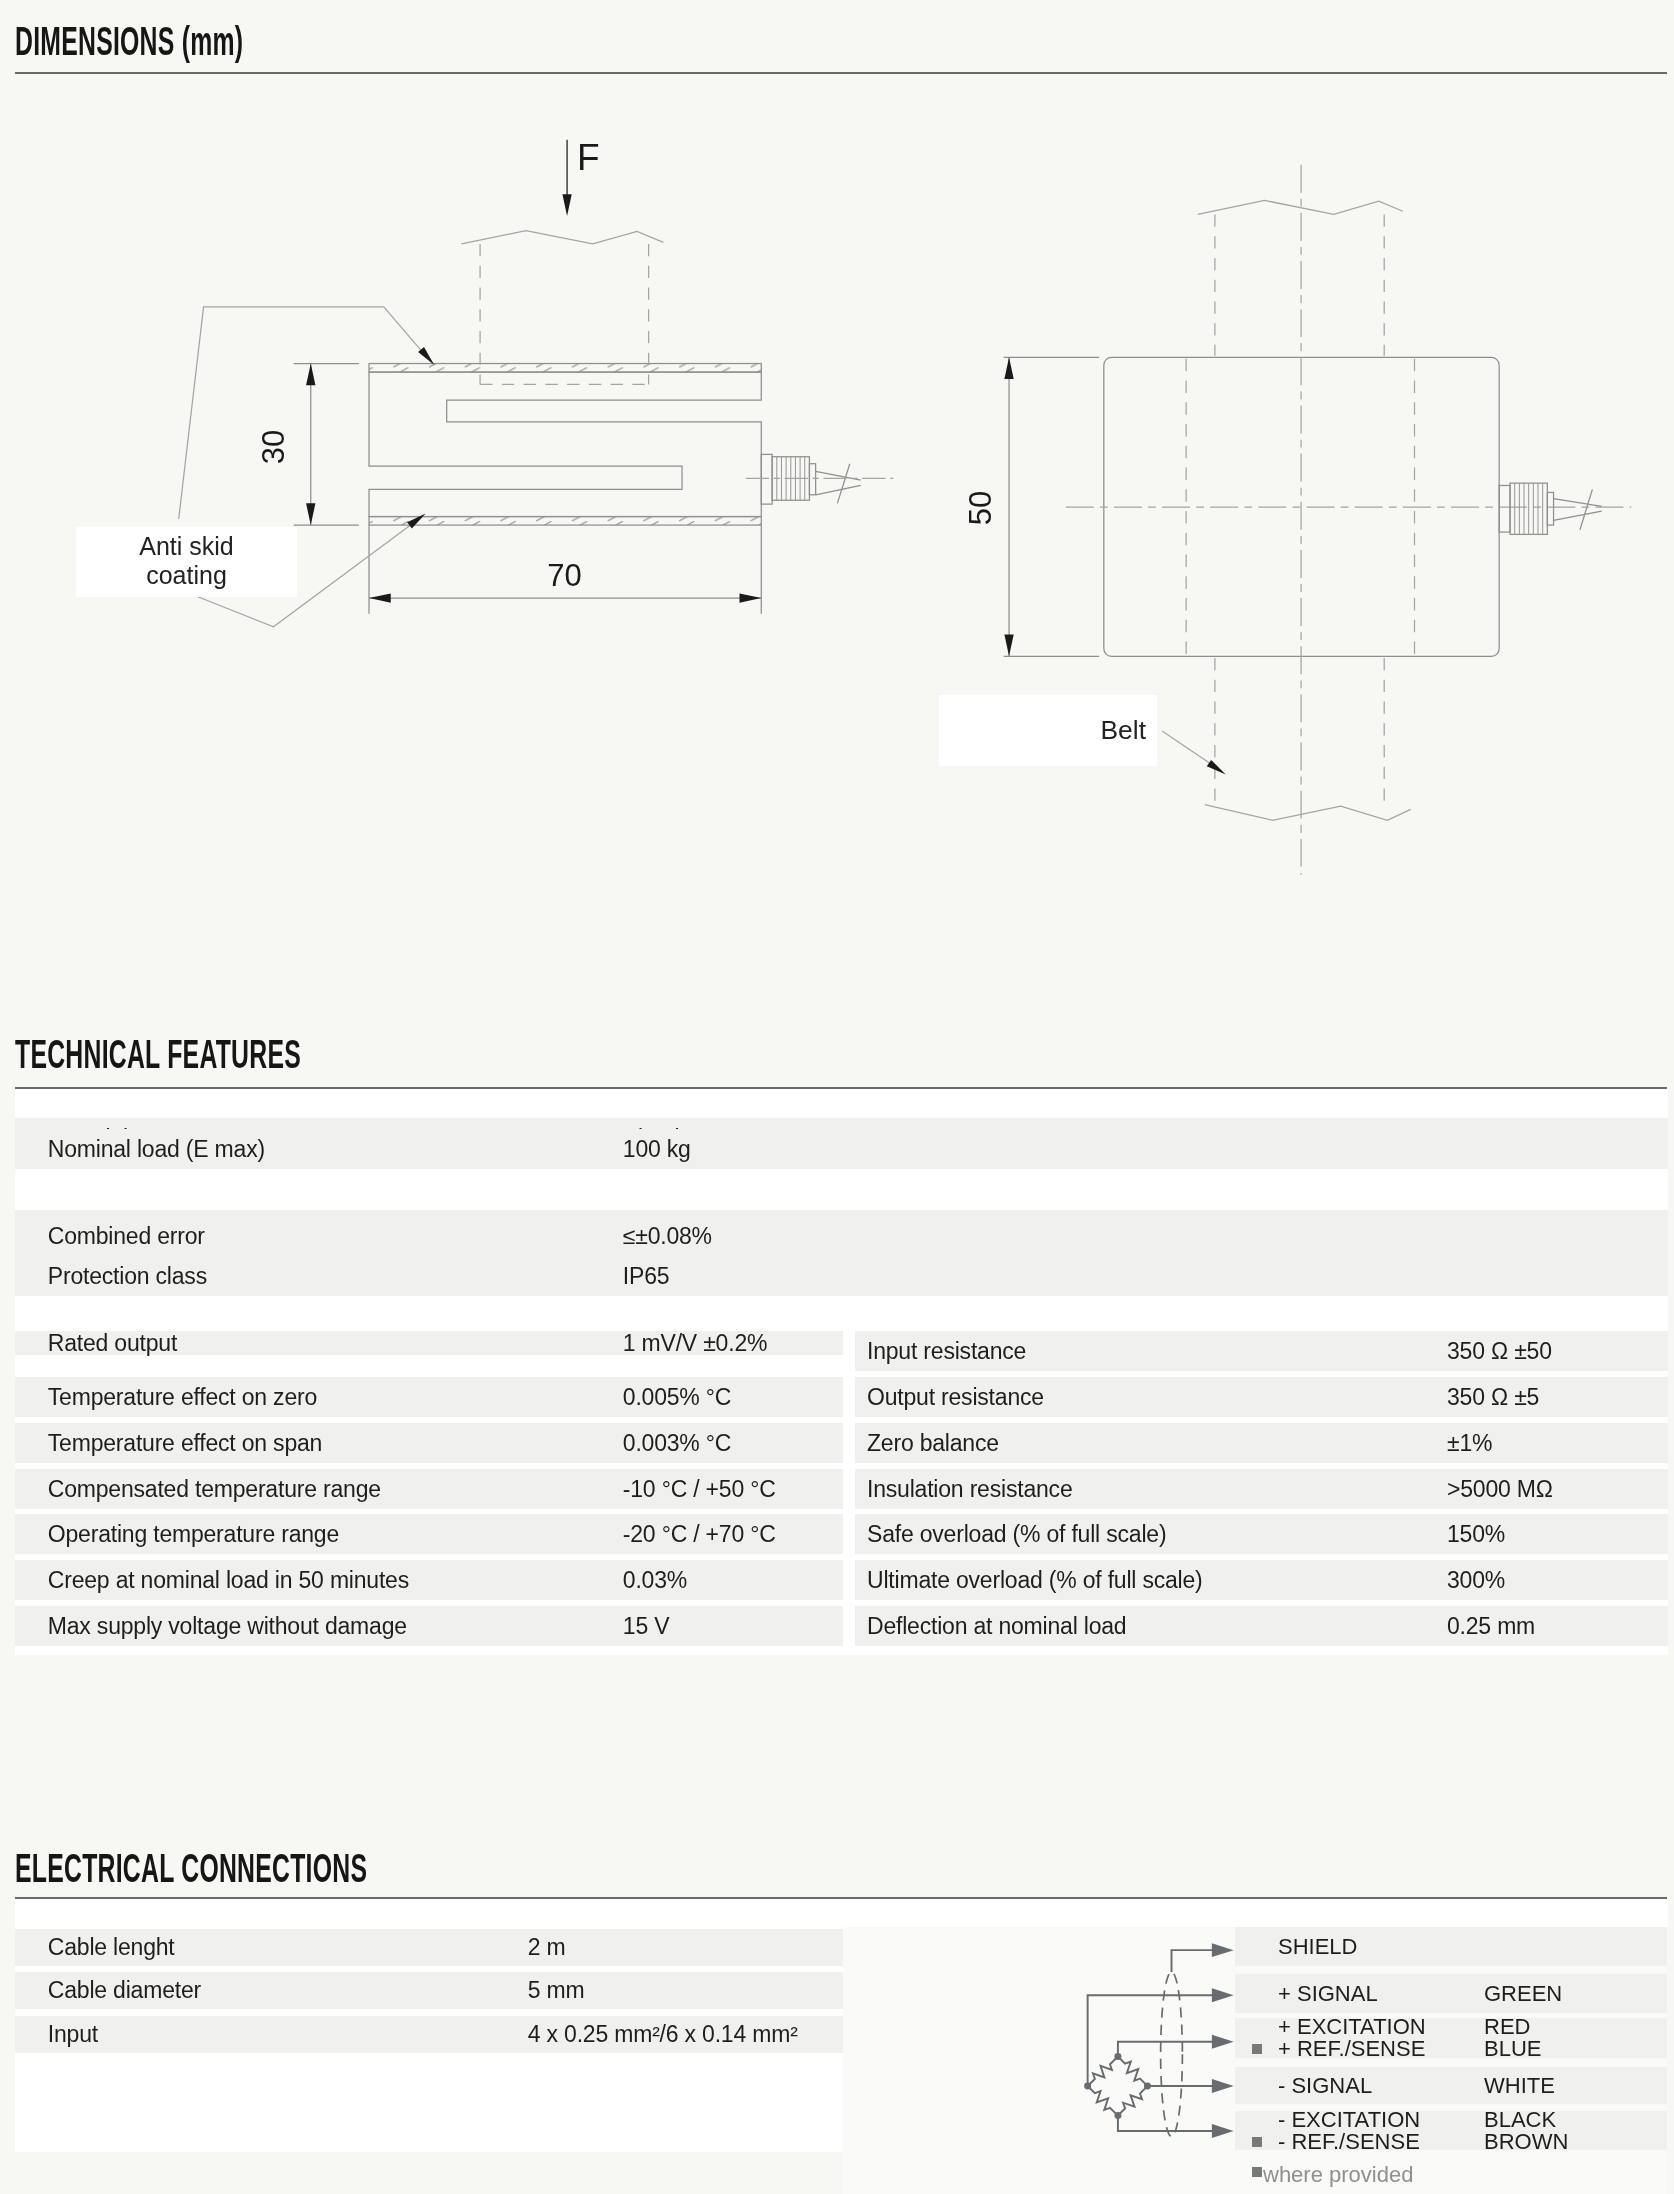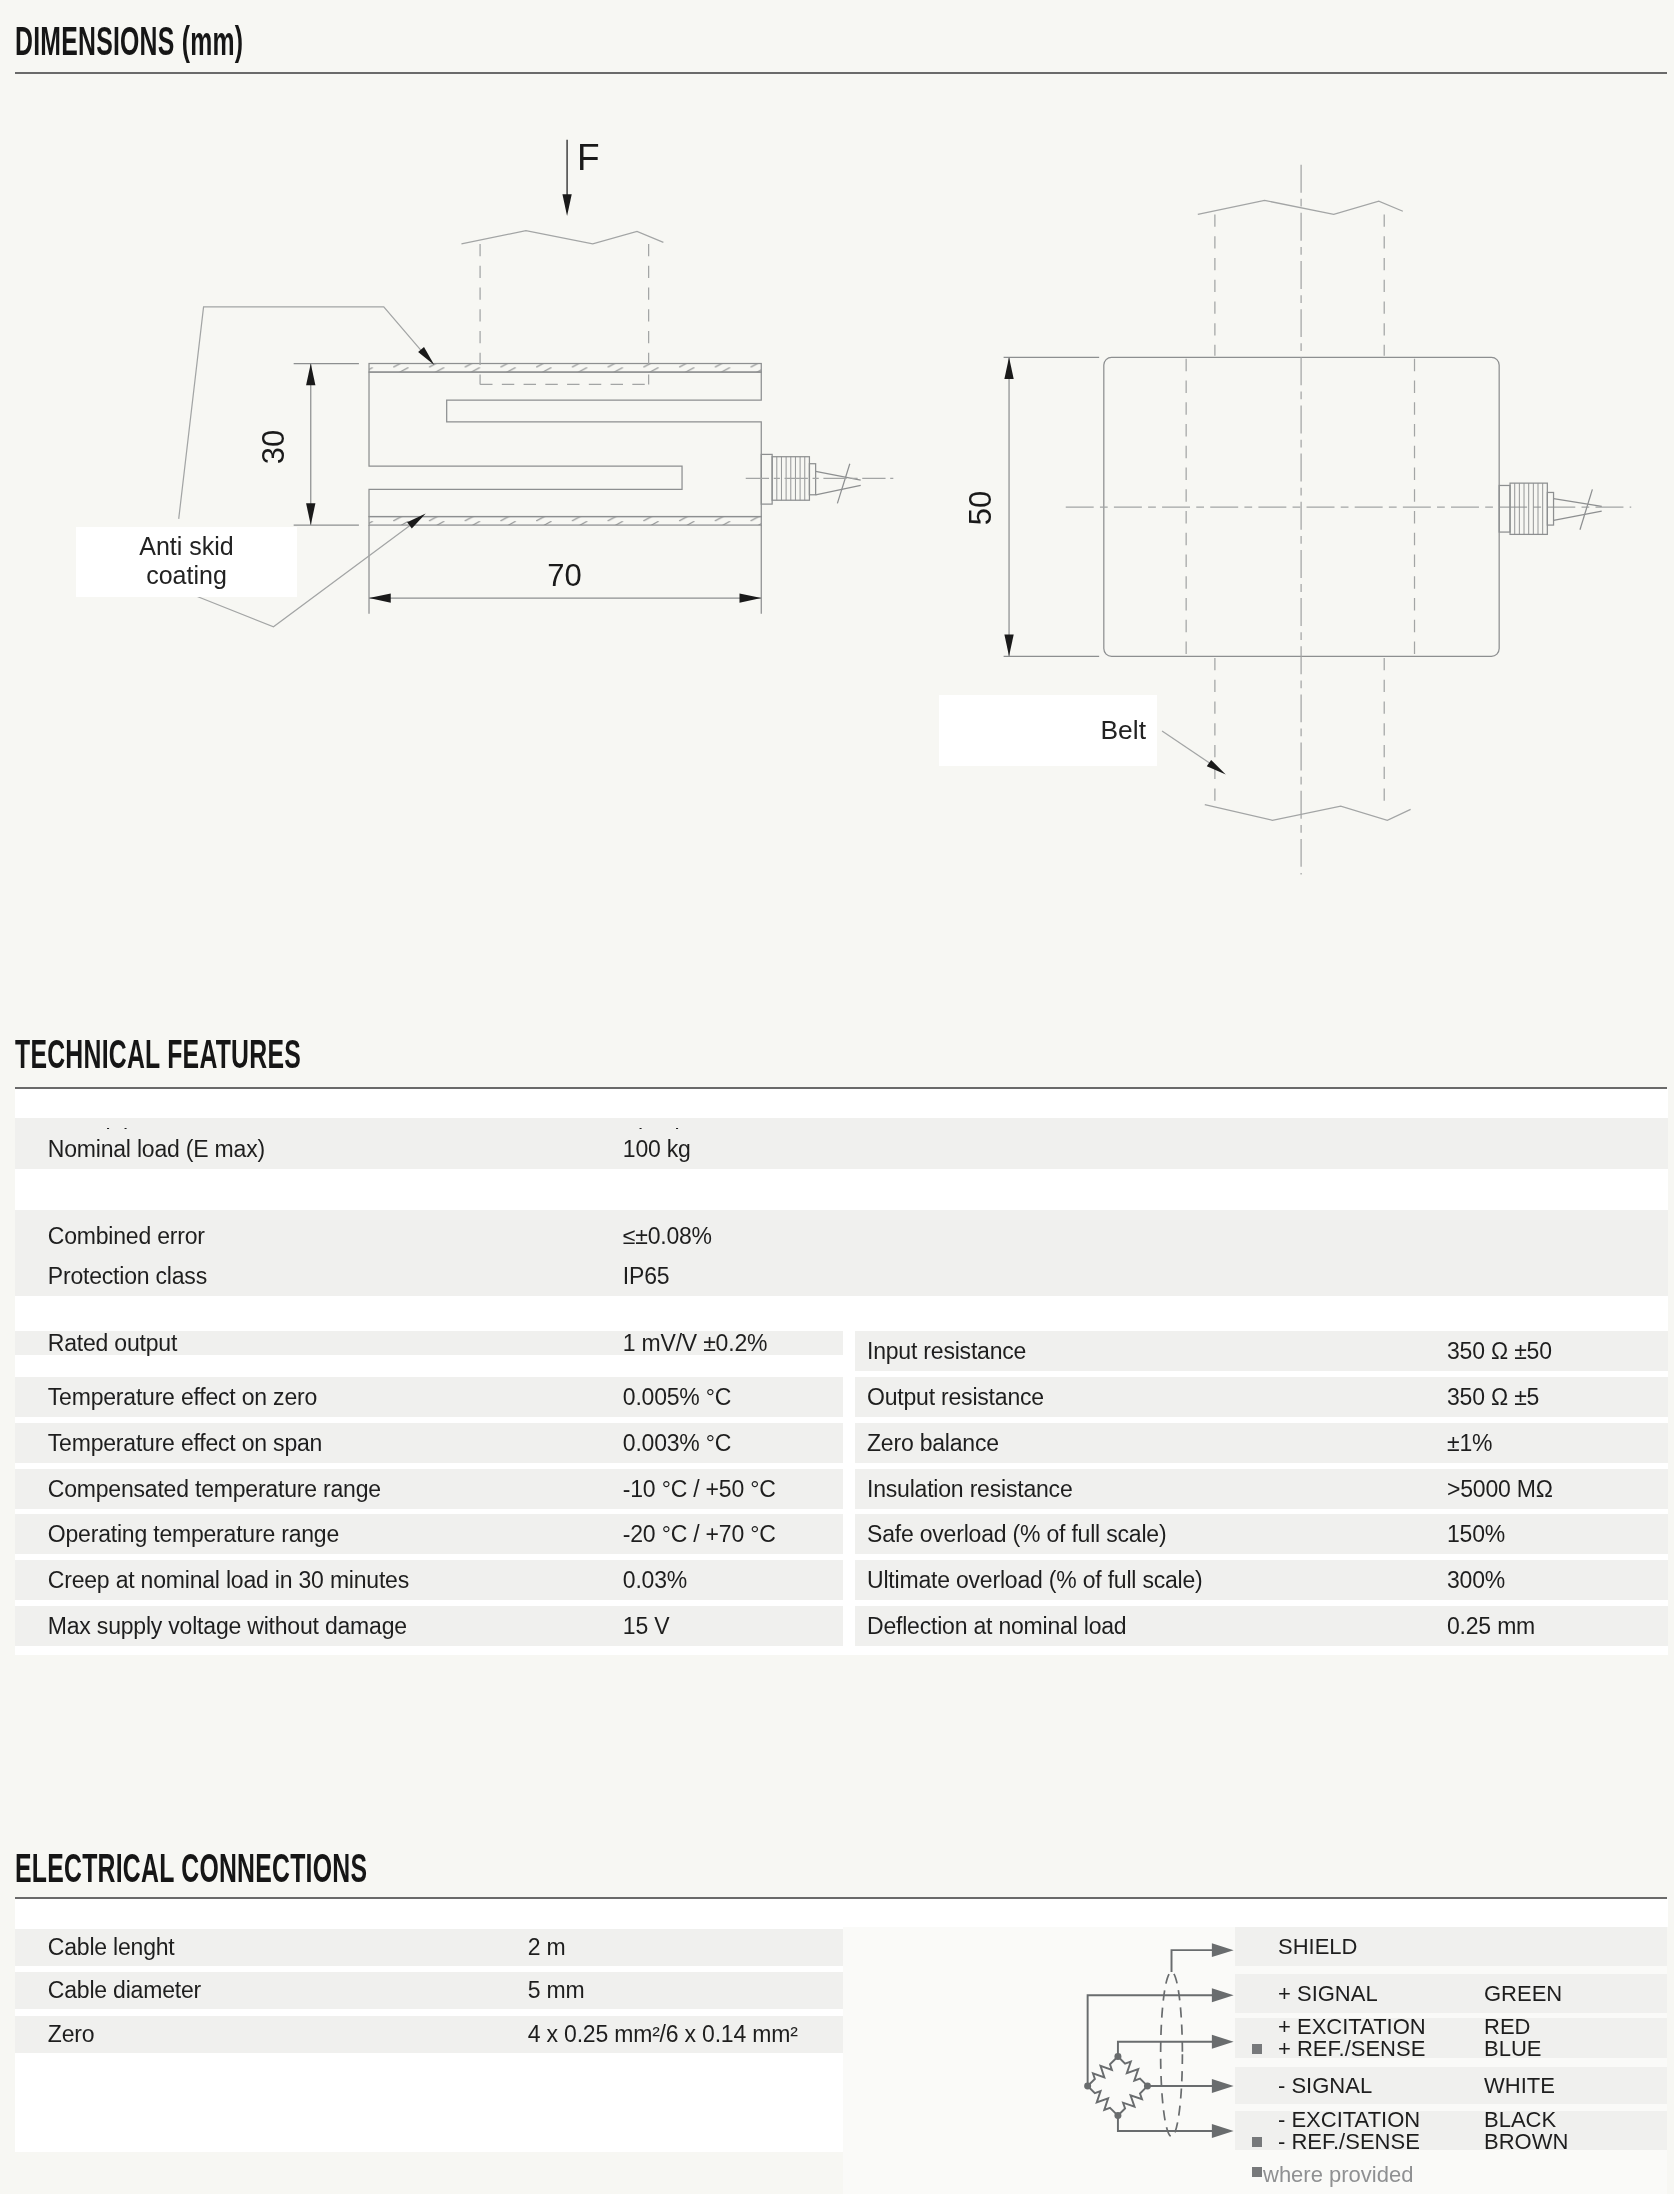--- a/index.html
+++ b/index.html
@@ -211,21 +211,21 @@
   </div>
   <div class="trow" style="left:14.8px;top:1469px;width:828px;height:40px;">
     <span class="lbl">Compensated temperature range</span>
     <span class="val">-10 °C / +50 °C</span>
   </div>
   <div class="trow" style="left:14.8px;top:1514px;width:828px;height:40px;">
     <span class="lbl">Operating temperature range</span>
     <span class="val">-20 °C / +70 °C</span>
   </div>
   <div class="trow" style="left:14.8px;top:1560px;width:828px;height:40px;">
-    <span class="lbl">Creep at nominal load in 30 minutes</span>
+    <span class="lbl">Creep at nominal load in 50 minutes</span>
     <span class="val">0.03%</span>
   </div>
   <div class="trow" style="left:14.8px;top:1606px;width:828px;height:40px;">
     <span class="lbl">Max supply voltage without damage</span>
     <span class="val">15 V</span>
   </div>
 
   <div class="trow rt" style="left:855px;top:1331px;width:813px;height:40px;">
     <span class="lbl">Input resistance</span>
     <span class="val">350 Ω ±50</span>
@@ -261,21 +261,21 @@
 
   <div class="trow ec" style="left:14.8px;top:1929px;width:828px;height:37px;">
     <span class="lbl">Cable lenght</span>
     <span class="val">2 m</span>
   </div>
   <div class="trow ec" style="left:14.8px;top:1972px;width:828px;height:37px;">
     <span class="lbl">Cable diameter</span>
     <span class="val">5 mm</span>
   </div>
   <div class="trow ec" style="left:14.8px;top:2016px;width:828px;height:37px;">
-    <span class="lbl">Zero</span>
+    <span class="lbl">Input</span>
     <span class="val">4 x 0.25 mm²/6 x 0.14 mm²</span>
   </div>
 
   <svg style="left:843px;top:1888px;" width="831" height="306" viewBox="1085 2430 1070 394">
     <g stroke="#696c6e" stroke-width="2.5" fill="none">
 
       <ellipse cx="1508" cy="2644" rx="14" ry="106" stroke-dasharray="13 9" stroke-width="2.2"></ellipse>
 
       <path d="M1508,2538 L1508,2510 L1562,2510"></path>
       <path d="M1400,2685 L1400,2568 L1562,2568"></path>

